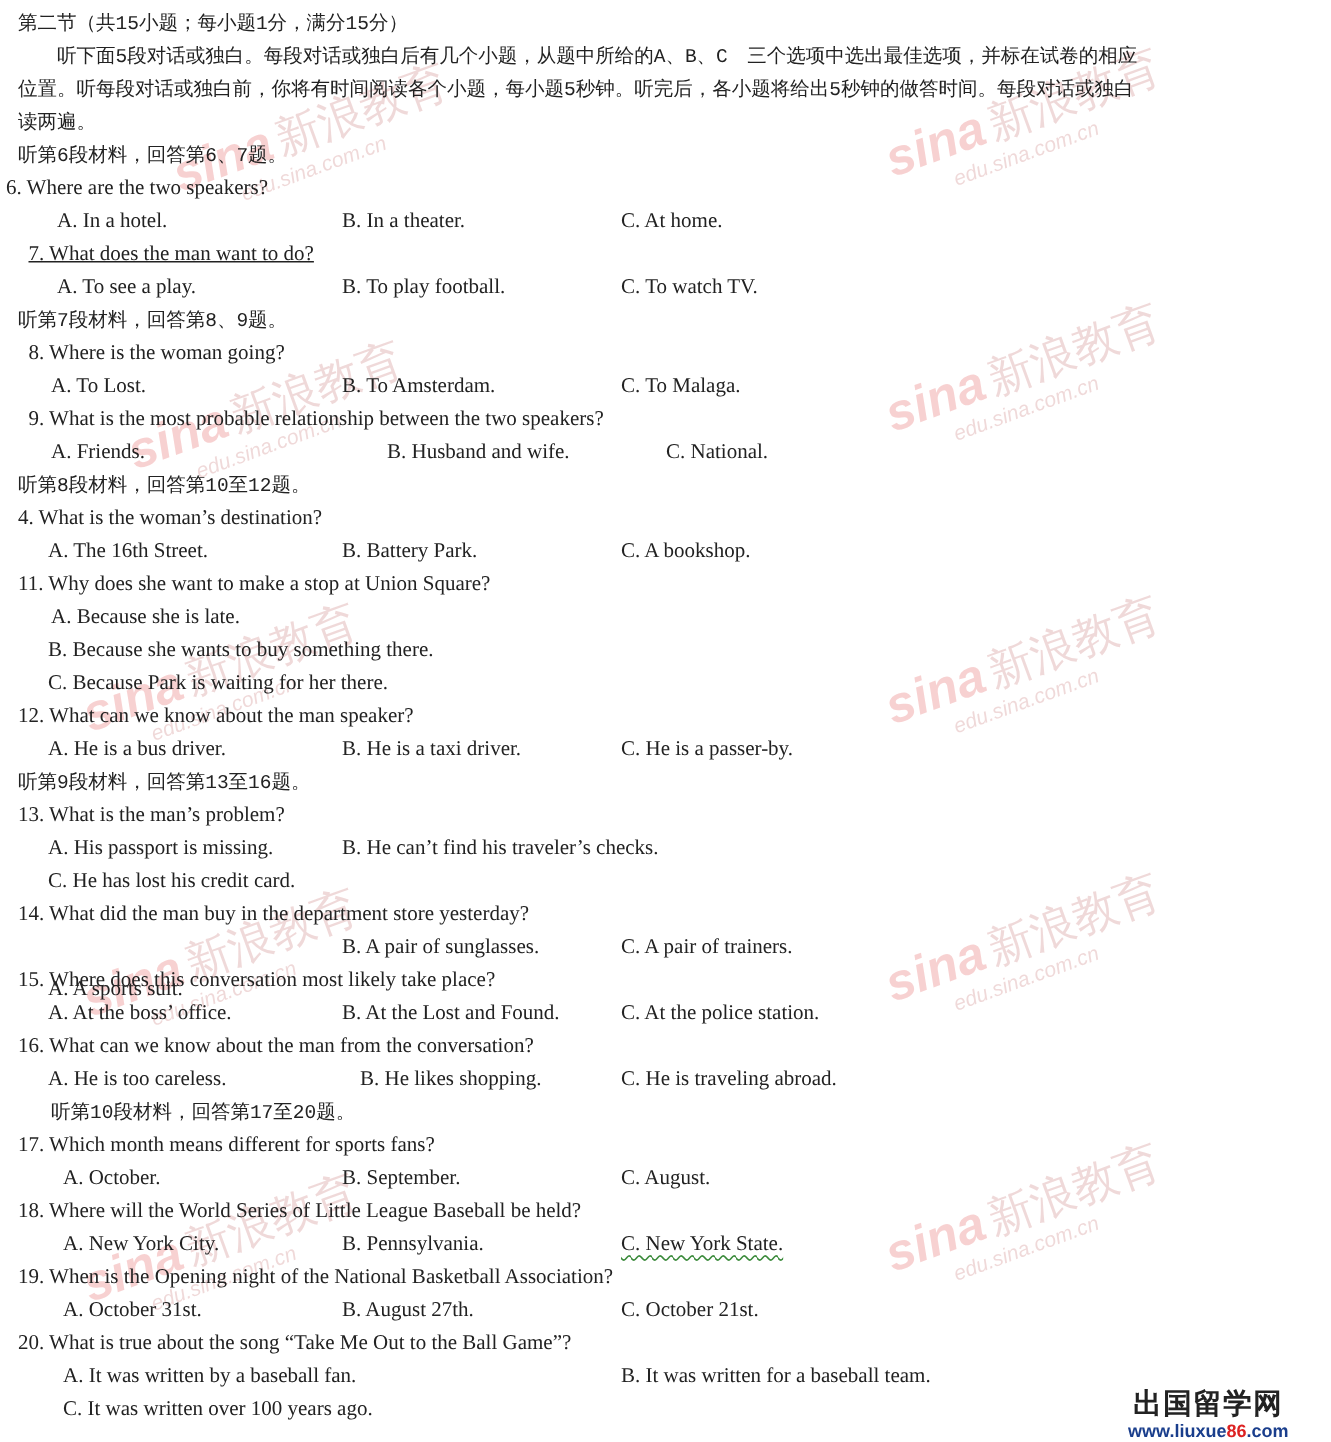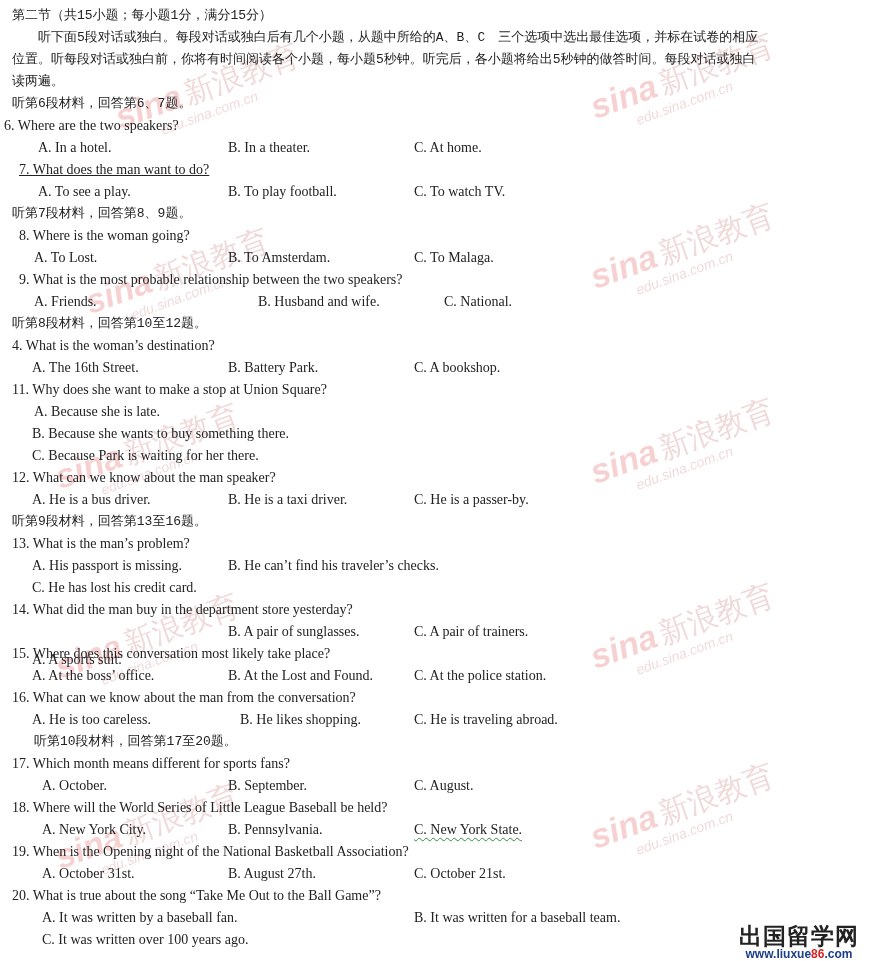--- a/index.html
+++ b/index.html
@@ -12,21 +12,21 @@
     pointer-events:none; opacity:0.22; white-space:nowrap;
   }
   .wm .logo { font-family:"Liberation Sans",sans-serif; font-weight:bold; font-style:italic; font-size:34px; color:#d33; }
   .wm .cn { font-family:"DejaVu Sans",sans-serif; font-size:30px; color:#b55; margin-left:4px; }
   .wm .url { display:block; font-family:"Liberation Sans",sans-serif; font-style:italic; font-size:14px; color:#b55; margin-left:38px; margin-top:-4px; }
   .line { position:absolute; white-space:nowrap; line-height:18px; }
   .cnline { font-family:Liberation Mono, monospace; font-size:13px; }
   .opt { position:absolute; white-space:nowrap; line-height:18px; }
   .wavy { text-decoration:underline wavy #3a8a3a; text-underline-offset:3px; text-decoration-thickness:1px; }
   .brand { position:absolute; right:28px; top:925px; text-align:center; }
-  .brand .b1 { font-family:"DejaVu Sans",sans-serif; font-size:23px; font-weight:bold; color:#222; letter-spacing:1px; line-height:22px; }
+  .brand .b1 { font-family:"DejaVu Sans",sans-serif; font-size:19px; font-weight:bold; color:#222; letter-spacing:1px; line-height:22px; }
   .brand .b2 { font-family:"Liberation Sans",sans-serif; font-size:12px; font-weight:bold; color:#1a3e8c; line-height:14px; }
   .brand .b2 .red { color:#d22; }
 </style>
 </head>
 <body>
 
 <div class="wm" style="left:585px;top:90px;"><span class="logo">sina</span><span class="cn">新浪教育</span><span class="url">edu.sina.com.cn</span></div>
 <div class="wm" style="left:585px;top:260px;"><span class="logo">sina</span><span class="cn">新浪教育</span><span class="url">edu.sina.com.cn</span></div>
 <div class="wm" style="left:585px;top:455px;"><span class="logo">sina</span><span class="cn">新浪教育</span><span class="url">edu.sina.com.cn</span></div>
 <div class="wm" style="left:585px;top:640px;"><span class="logo">sina</span><span class="cn">新浪教育</span><span class="url">edu.sina.com.cn</span></div>

